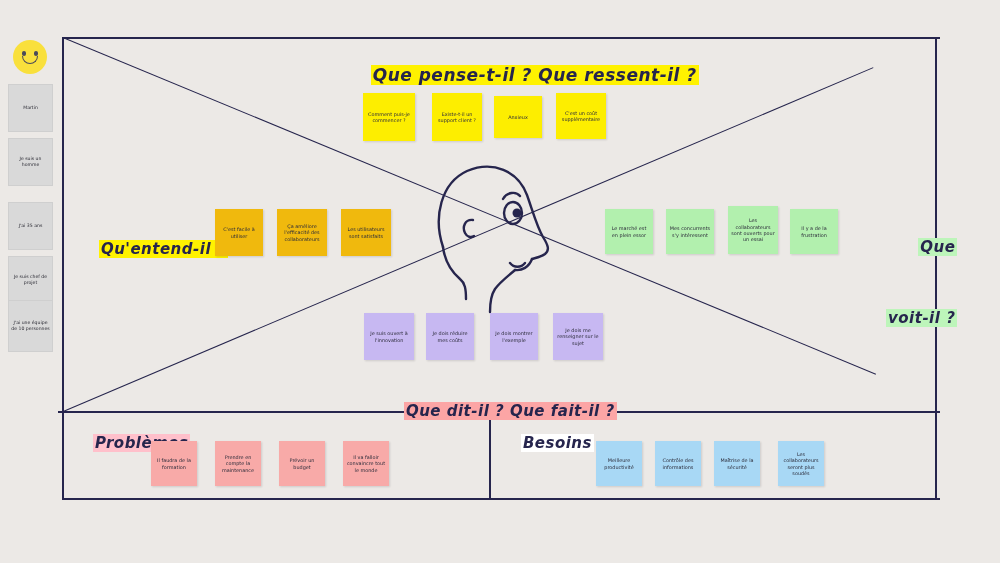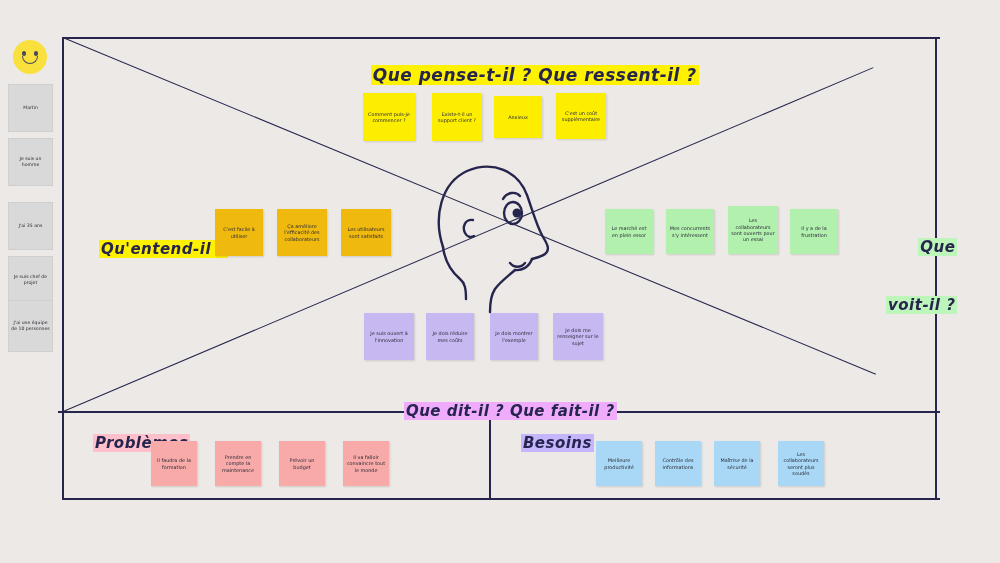--- a/index.html
+++ b/index.html
@@ -121,33 +121,33 @@
   <div class="heading" style="left:345px;top:45px;font-size:17px">
     <span style="background:#fff200">Que pense-t-il ? Que ressent-il ?</span>
   </div>
 
   <div class="heading" style="left:76px;top:222px;font-size:15px">
     <span style="background:#fff200">Qu'entend-il ?</span>
   </div>
 
   <div class="heading" style="left:886px;top:202px;font-size:15px;text-align:right">
     <div><span style="background:#bdf5ba">Que</span></div>
-    <div style="margin-top:4px"><span style="background:#bdf5ba">voit-il ?</span></div>
+    <div style="margin-top:17px"><span style="background:#bdf5ba">voit-il ?</span></div>
   </div>
 
   <div class="heading" style="left:381px;top:384px;font-size:15px">
-    <span style="background:#f0abfc">Que dit-il ? Que fait-il ?</span>
+    <span style="background:#fca5a5">Que dit-il ? Que fait-il ?</span>
   </div>
 
   <div class="heading" style="left:70px;top:416px;font-size:15px">
     <span style="background:#ffc0cb">Problèmes</span>
   </div>
 
   <div class="heading" style="left:498px;top:416px;font-size:15px">
-    <span style="background:#c4b5fd">Besoins</span>
+    <span style="background:#ffffff">Besoins</span>
   </div>
 
   <div class="note" style="left:363px;top:93px;width:52px;height:48px;background:#fdee00">
     <span>Comment puis-je commencer ?</span>
     </div>
   <div class="note" style="left:432px;top:93px;width:50px;height:48px;background:#fdee00">
     <span>Existe-t-il un support client ?</span>
     </div>
   <div class="note" style="left:494px;top:96px;width:48px;height:42px;background:#fdee00">
     <span>Anxieux</span>

